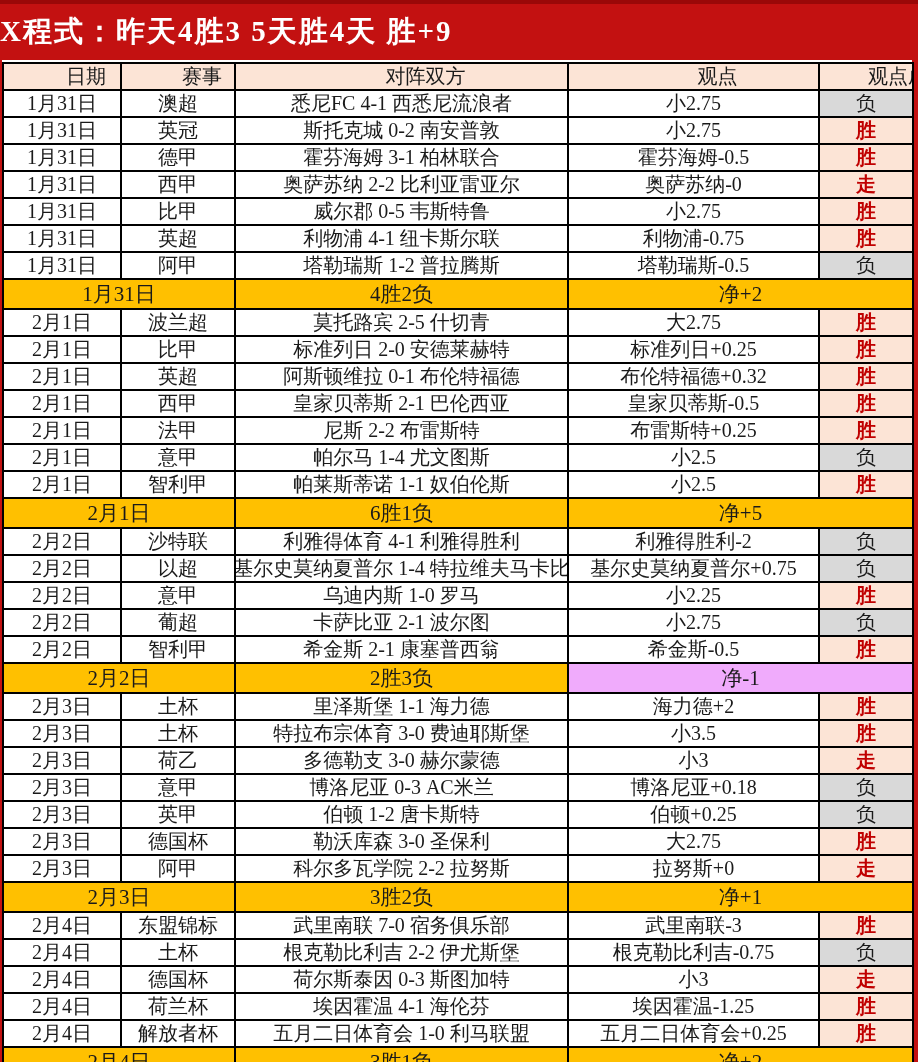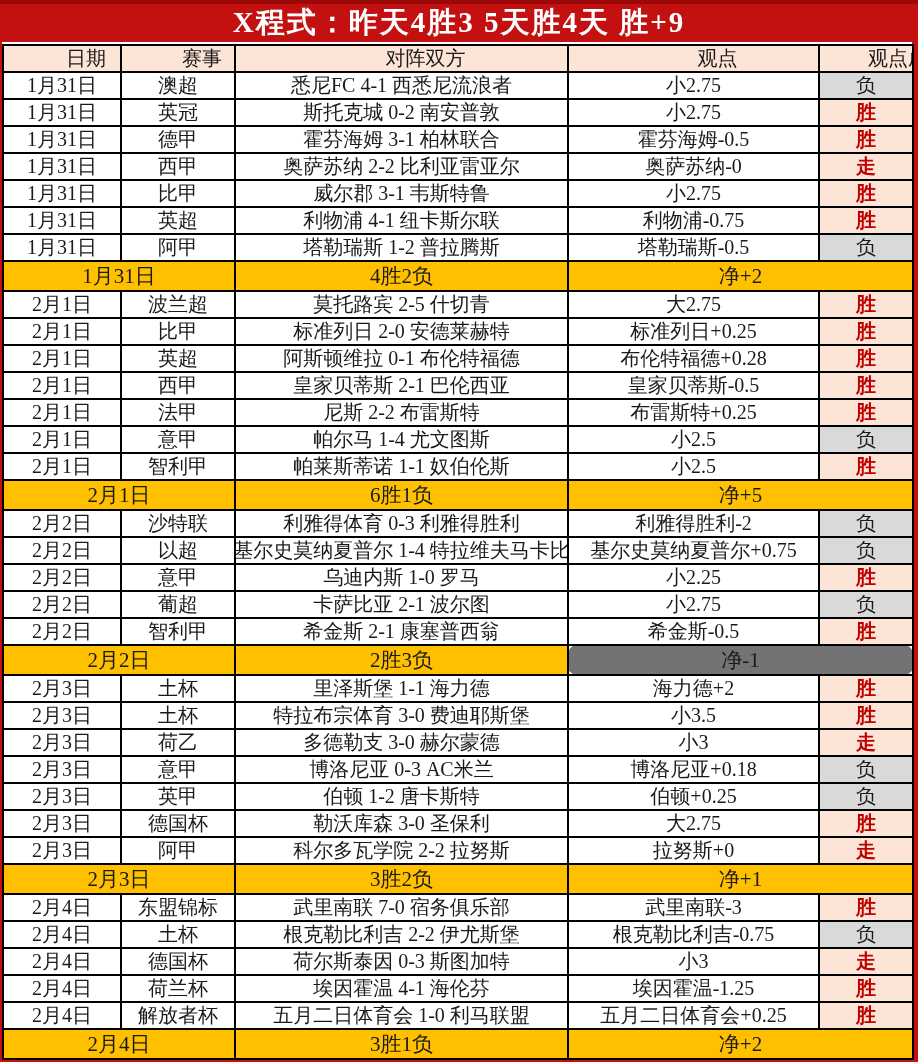--- a/index.html
+++ b/index.html
@@ -3,42 +3,42 @@
 <meta charset="utf-8">
 <style>
   html,body{margin:0;padding:0;}
   body{
     width:918px;height:1062px;overflow:hidden;
     background:#c31111;
     font-family:"Liberation Serif","DejaVu Serif",serif;
   }
   .topstrip{height:4px;background:#9a0808;}
   .titlebar{
-    height:38px;display:flex;align-items:center;justify-content:center;
+    height:56px;display:flex;align-items:center;justify-content:flex-start;
   }
   .title-text{
     color:#ffffff;font-weight:bold;font-size:29px;letter-spacing:2px;
     white-space:nowrap;
   }
   .gap{height:2px;background:#ffffff;margin-left:2px;width:910px;}
   table{
     border-collapse:collapse;table-layout:fixed;
     margin-left:2px;width:910px;background:#ffffff;
   }
   th,td{
     border:2px solid #000000;
     padding:0;text-align:center;vertical-align:middle;
     font-size:20px;color:#1a1a1a;font-weight:normal;
     height:25px;line-height:25px;overflow:hidden;white-space:nowrap;
   }
   thead th{background:#fce4d6;padding-left:48px;}
   td.result-win,td.result-push{background:#fce4d6;color:#c00000;font-weight:bold;}
   td.result-loss{background:#d9d9d9;color:#1a1a1a;}
   tr.summary td{background:#ffc000;font-size:21px;height:28px;line-height:28px;}
-  tr.summary td.neg{background:#737373;border-radius:9px;}
+  tr.summary td.neg{background:#f0abfc;}
   .clip{display:flex;justify-content:center;overflow:hidden;width:100%;}
   .clip>span{white-space:nowrap;flex:0 0 auto;}
 </style>
 </head>
 <body>
 
 <div class="topstrip"></div>
 
 <div class="titlebar">
   <div class="title-text">X程式：昨天4胜3 5天胜4天 胜+9</div>
@@ -122,21 +122,21 @@
             <span>奥萨苏纳-0</span>
           </div>
         </td>
         <td class="result-push">走</td>
       </tr>
       <tr>
         <td>1月31日</td>
         <td>比甲</td>
         <td>
           <div class="clip">
-            <span>威尔郡 3-1 韦斯特鲁</span>
+            <span>威尔郡 0-5 韦斯特鲁</span>
           </div>
         </td>
         <td>
           <div class="clip">
             <span>小2.75</span>
           </div>
         </td>
         <td class="result-win">胜</td>
       </tr>
       <tr>
@@ -207,21 +207,21 @@
       <tr>
         <td>2月1日</td>
         <td>英超</td>
         <td>
           <div class="clip">
             <span>阿斯顿维拉 0-1 布伦特福德</span>
           </div>
         </td>
         <td>
           <div class="clip">
-            <span>布伦特福德+0.28</span>
+            <span>布伦特福德+0.32</span>
           </div>
         </td>
         <td class="result-win">胜</td>
       </tr>
       <tr>
         <td>2月1日</td>
         <td>西甲</td>
         <td>
           <div class="clip">
             <span>皇家贝蒂斯 2-1 巴伦西亚</span>
@@ -282,21 +282,21 @@
       <tr class="summary">
         <td colspan="2">2月1日</td>
         <td>6胜1负</td>
         <td colspan="2">净+5</td>
       </tr>
       <tr>
         <td>2月2日</td>
         <td>沙特联</td>
         <td>
           <div class="clip">
-            <span>利雅得体育 0-3 利雅得胜利</span>
+            <span>利雅得体育 4-1 利雅得胜利</span>
           </div>
         </td>
         <td>
           <div class="clip">
             <span>利雅得胜利-2</span>
           </div>
         </td>
         <td class="result-loss">负</td>
       </tr>
       <tr>

